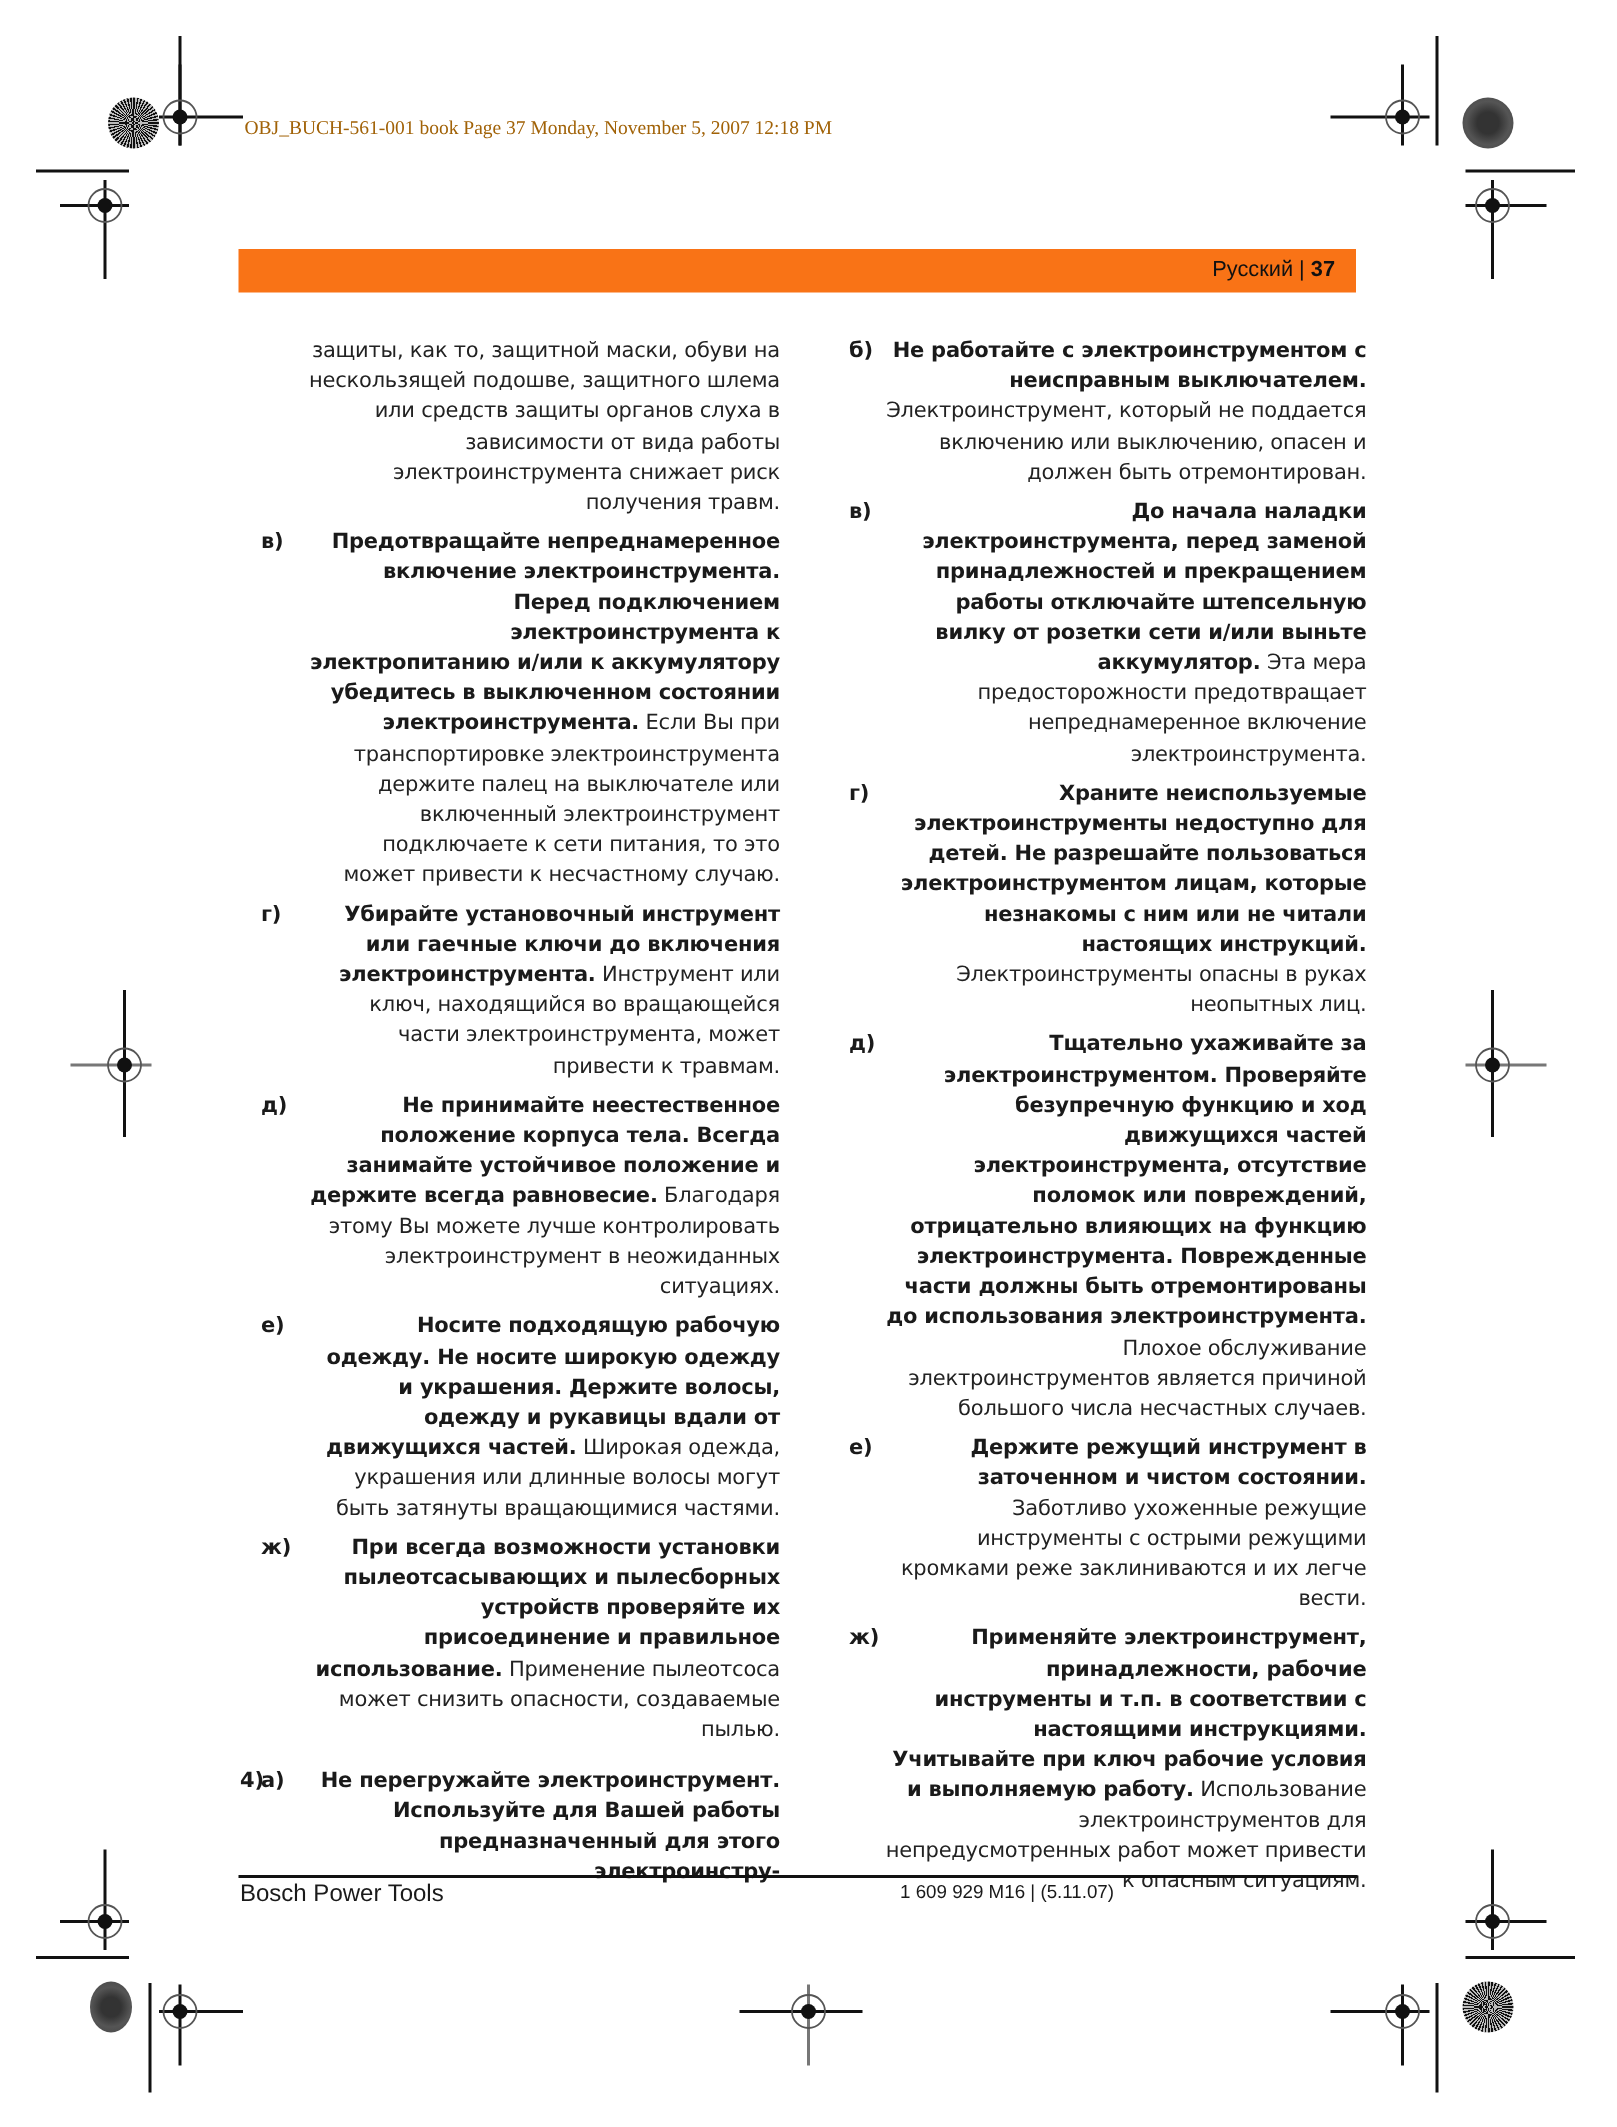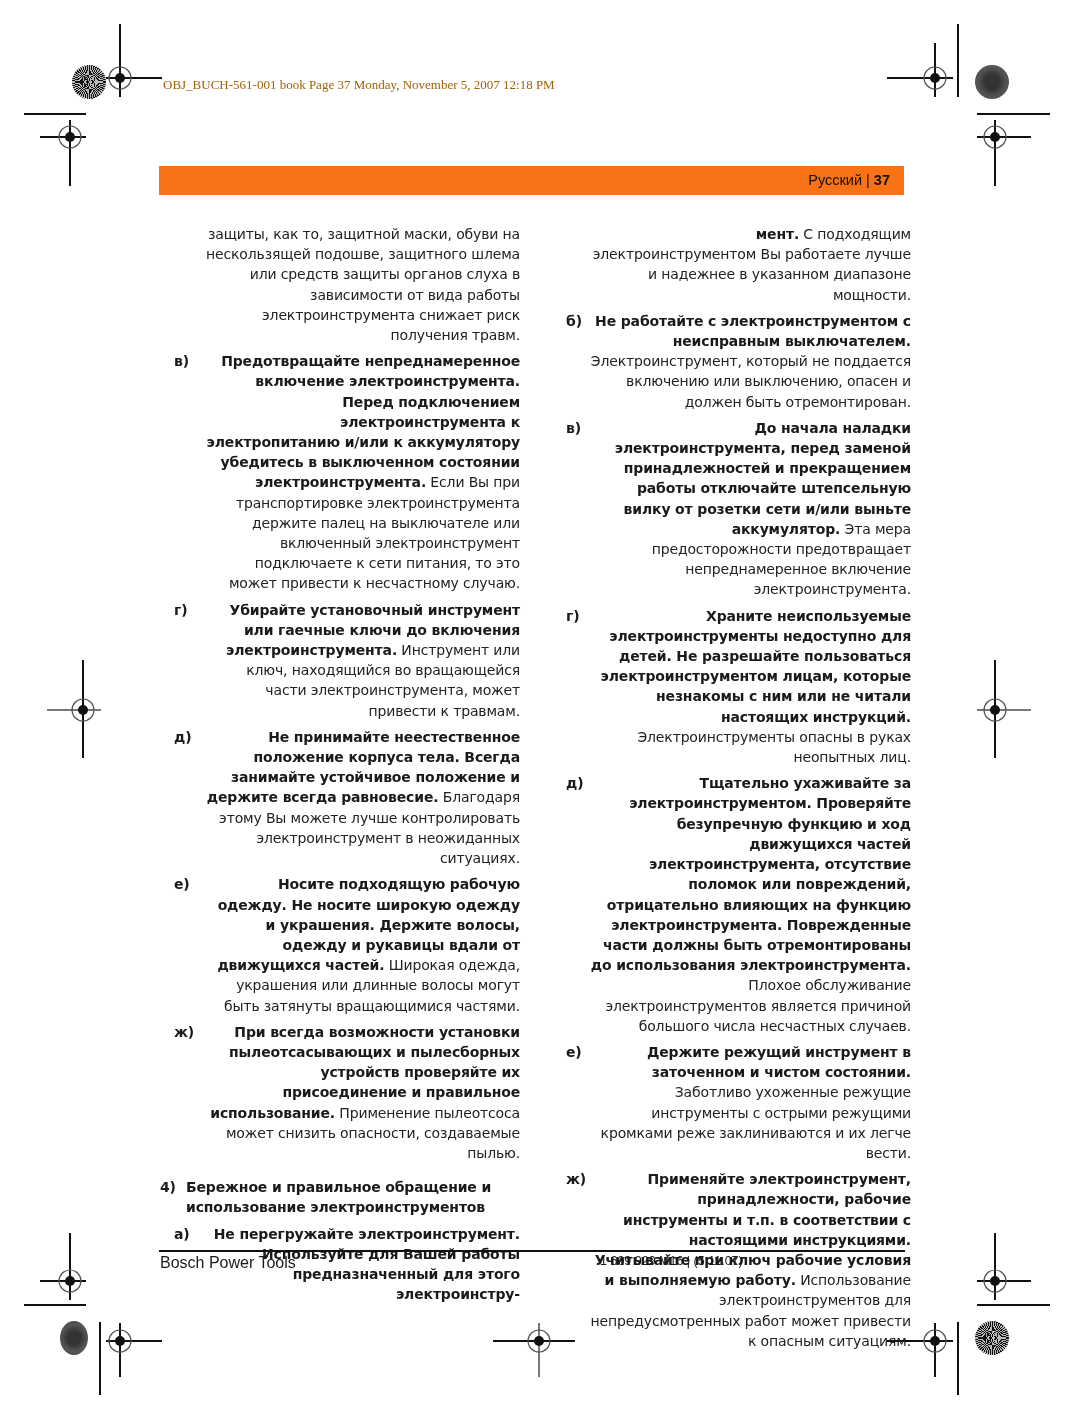--- a/index.html
+++ b/index.html
@@ -126,27 +126,26 @@
 
 <div class="col left">
   <div class="item cont"><span class="n">защиты, как то, защитной маски, обуви на нескользящей подошве, защитного шлема или средств защиты органов слуха в зависимости от вида работы электроинструмента снижает риск получения травм.</span></div>
 
   <div class="item"><span class="lbl">в)</span><span class="b">Предотвращайте непреднамеренное включение электроинструмента. Перед подключением электроинструмента к электропитанию и/или к аккумулятору убедитесь в выключенном состоянии электроинструмента.</span><span class="n"> Если Вы при транспортировке электроинструмента держите палец на выключателе или включенный электроинструмент подключаете к сети питания, то это может привести к несчастному случаю.</span></div>
   <div class="item"><span class="lbl">г)</span><span class="b">Убирайте установочный инструмент или гаечные ключи до включения электроинструмента.</span><span class="n"> Инструмент или ключ, находящийся во вращающейся части электроинструмента, может привести к травмам.</span></div>
   <div class="item"><span class="lbl">д)</span><span class="b">Не принимайте неестественное положение корпуса тела. Всегда занимайте устойчивое положение и держите всегда равновесие.</span><span class="n"> Благодаря этому Вы можете лучше контролировать электроинструмент в неожиданных ситуациях.</span></div>
   <div class="item"><span class="lbl">е)</span><span class="b">Носите подходящую рабочую одежду. Не носите широкую одежду и украшения. Держите волосы, одежду и рукавицы вдали от движущихся частей.</span><span class="n"> Широкая одежда, украшения или длинные волосы могут быть затянуты вращающимися частями.</span></div>
   <div class="item"><span class="lbl">ж)</span><span class="b">При всегда возможности установки пылеотсасывающих и пылесборных устройств проверяйте их присоединение и правильное использование.</span><span class="n"> Применение пылеотсоса может снизить опасности, создаваемые пылью.</span></div>
 
-  <div class="sect"><span class="lbl">4)</span><span>Бережное и правильное обращение и использование электроинструментов</span></div>
+  <div class="sect"><span class="lbl">4)</span></div>
 
   <div class="item"><span class="lbl">а)</span><span class="b">Не перегружайте электроинструмент. Используйте для Вашей работы предназначенный для этого электроинстру-</span><span class="n"></span></div>
 </div>
 
 <div class="col right">
-  <div class="item cont"><span class="b">мент.</span><span class="n"> С подходящим электроинструментом Вы работаете лучше и надежнее в указанном диапазоне мощности.</span></div>
 
   <div class="item"><span class="lbl">б)</span><span class="b">Не работайте с электроинструментом с неисправным выключателем.</span><span class="n"> Электроинструмент, который не поддается включению или выключению, опасен и должен быть отремонтирован.</span></div>
   <div class="item"><span class="lbl">в)</span><span class="b">До начала наладки электроинструмента, перед заменой принадлежностей и прекращением работы отключайте штепсельную вилку от розетки сети и/или выньте аккумулятор.</span><span class="n"> Эта мера предосторожности предотвращает непреднамеренное включение электроинструмента.</span></div>
   <div class="item"><span class="lbl">г)</span><span class="b">Храните неиспользуемые электроинструменты недоступно для детей. Не разрешайте пользоваться электроинструментом лицам, которые незнакомы с ним или не читали настоящих инструкций.</span><span class="n">  Электроинструменты опасны в руках неопытных лиц.</span></div>
   <div class="item"><span class="lbl">д)</span><span class="b">Тщательно ухаживайте за электроинструментом. Проверяйте безупречную функцию и ход движущихся частей электроинструмента, отсутствие поломок или повреждений, отрицательно влияющих на функцию электроинструмента. Поврежденные части должны быть отремонтированы до использования электроинструмента.</span><span class="n">  Плохое обслуживание электроинструментов является причиной большого числа несчастных случаев.</span></div>
   <div class="item"><span class="lbl">е)</span><span class="b">Держите режущий инструмент в заточенном и чистом состоянии.</span><span class="n">  Заботливо ухоженные режущие инструменты с острыми режущими кромками реже заклиниваются и их легче вести.</span></div>
   <div class="item"><span class="lbl">ж)</span><span class="b">Применяйте электроинструмент, принадлежности, рабочие инструменты и т.п. в соответствии с настоящими инструкциями. Учитывайте при ключ рабочие условия и выполняемую работу.</span><span class="n"> Использование электроинструментов для непредусмотренных работ может привести к опасным ситуациям.</span></div>
 </div>
 
 <div class="abs footline"></div>

